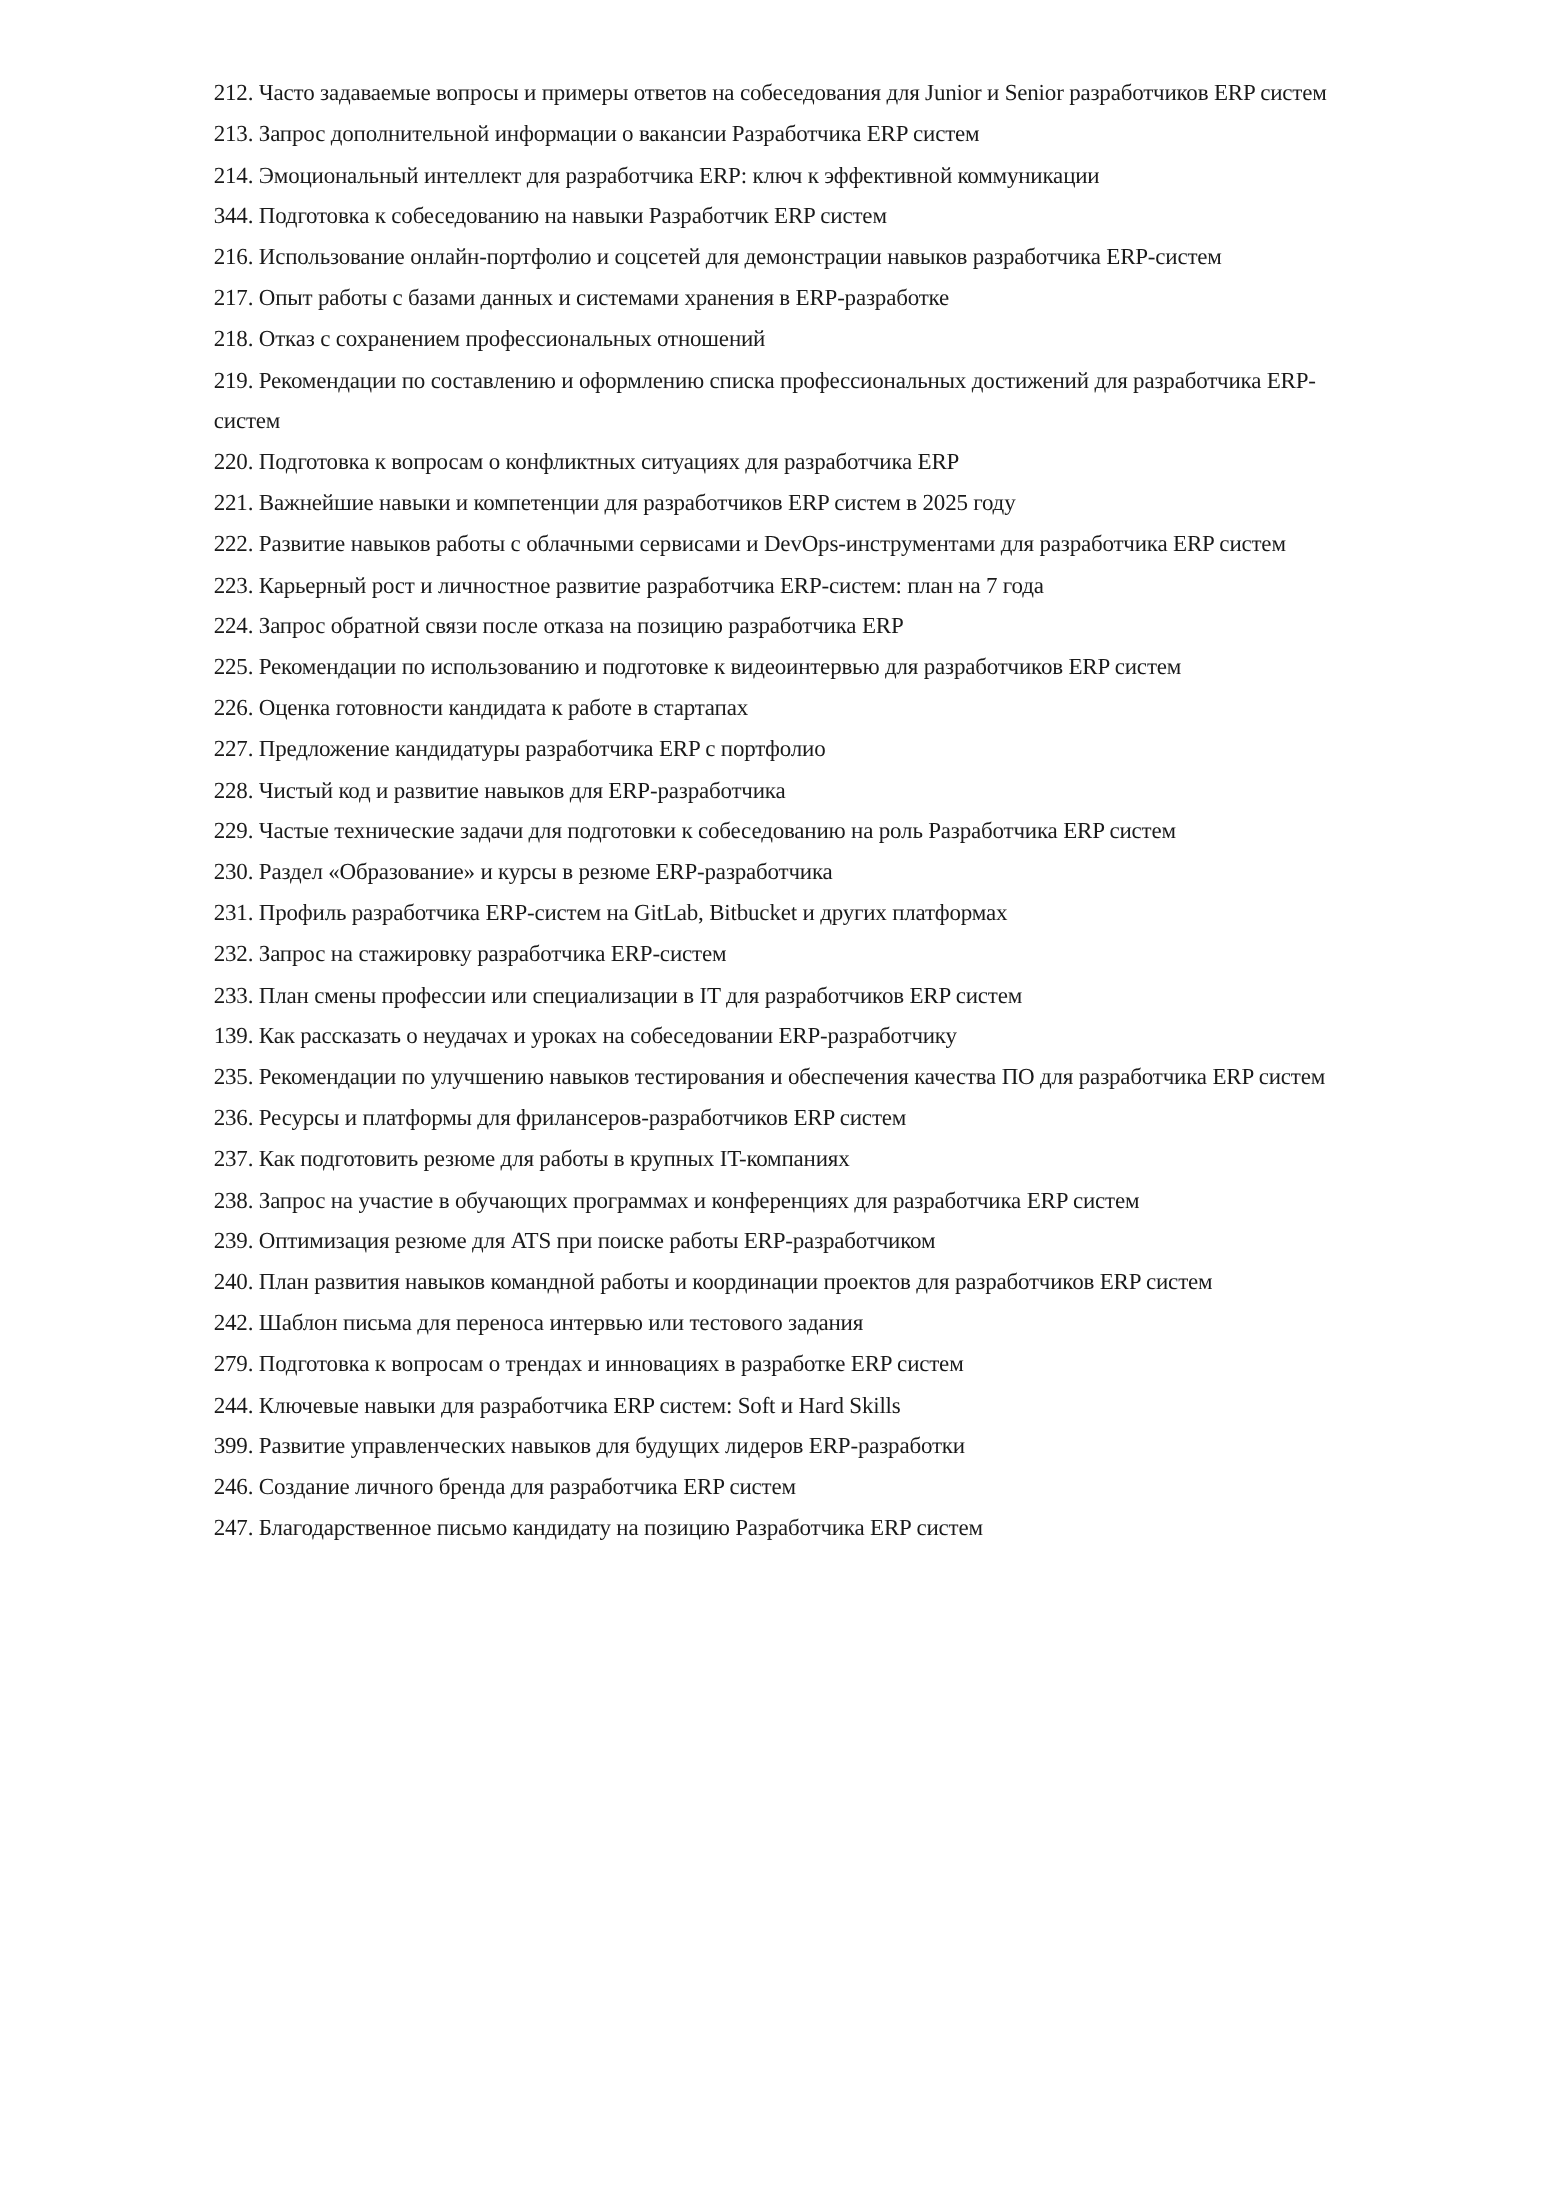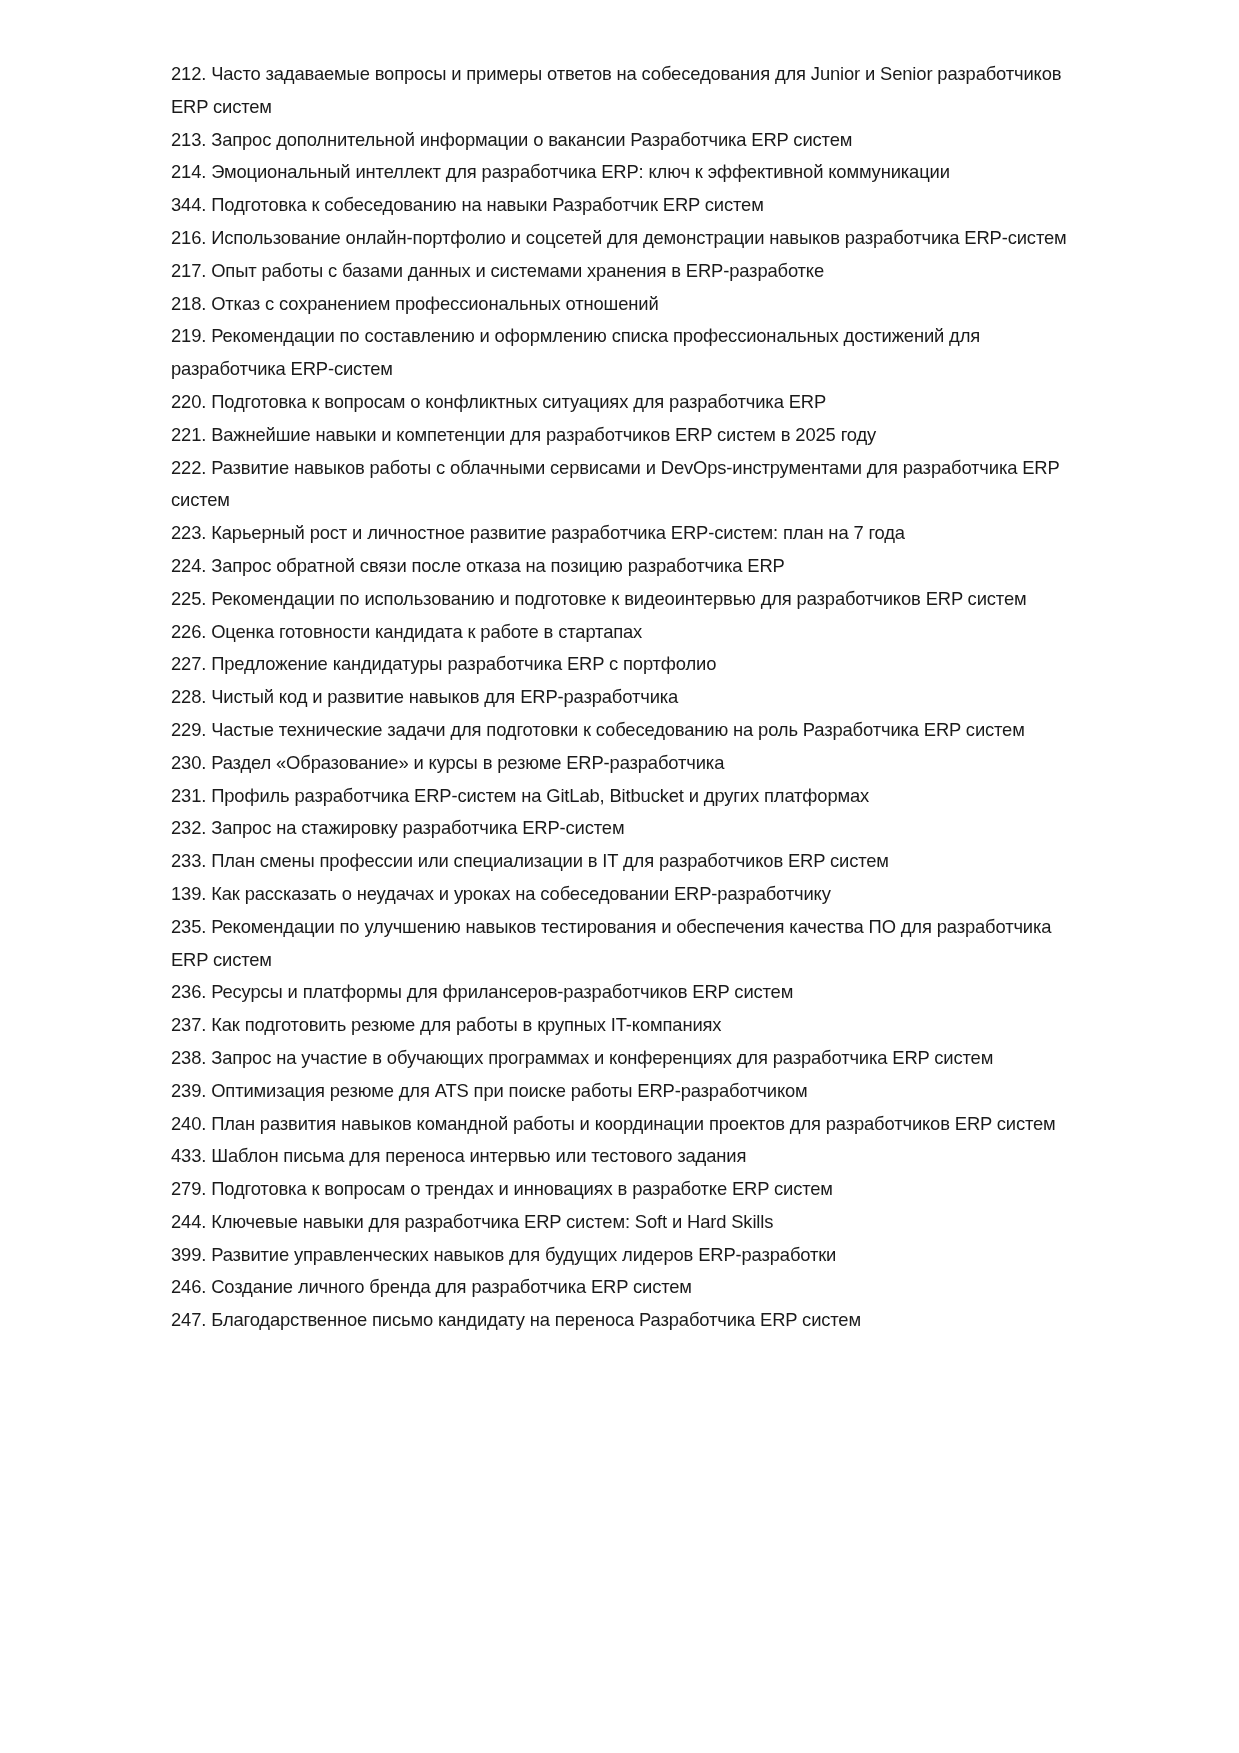--- a/index.html
+++ b/index.html
@@ -11,21 +11,21 @@
     width: 1239px;
     height: 1753px;
     position: relative;
     overflow: hidden;
   }
   .page {
     position: absolute;
     left: 171px;
     top: 58px;
     width: 900px;
-    font-family: Liberation Sans, sans-serif;
+    font-family: Liberation Serif, serif;
     font-size: 18.4px;
     line-height: 32.8px;
     color: #1a1a1a;
     letter-spacing: -0.15px;
   }
   .item {
     margin: 0;
     padding: 0;
   }
 </style>
@@ -56,20 +56,20 @@
       <p class="item"><span>231.</span> <span>Профиль разработчика ERP-систем на GitLab, Bitbucket и других платформах</span></p>
       <p class="item"><span>232.</span> <span>Запрос на стажировку разработчика ERP-систем</span></p>
       <p class="item"><span>233.</span> <span>План смены профессии или специализации в IT для разработчиков ERP систем</span></p>
       <p class="item"><span>139.</span> <span>Как рассказать о неудачах и уроках на собеседовании ERP-разработчику</span></p>
       <p class="item"><span>235.</span> <span>Рекомендации по улучшению навыков тестирования и обеспечения качества ПО для разработчика ERP систем</span></p>
       <p class="item"><span>236.</span> <span>Ресурсы и платформы для фрилансеров-разработчиков ERP систем</span></p>
       <p class="item"><span>237.</span> <span>Как подготовить резюме для работы в крупных IT-компаниях</span></p>
       <p class="item"><span>238.</span> <span>Запрос на участие в обучающих программах и конференциях для разработчика ERP систем</span></p>
       <p class="item"><span>239.</span> <span>Оптимизация резюме для ATS при поиске работы ERP-разработчиком</span></p>
       <p class="item"><span>240.</span> <span>План развития навыков командной работы и координации проектов для разработчиков ERP систем</span></p>
-      <p class="item"><span>433.</span> <span>Шаблон письма для переноса интервью или тестового задания</span></p>
+      <p class="item"><span>242.</span> <span>Шаблон письма для переноса интервью или тестового задания</span></p>
       <p class="item"><span>279.</span> <span>Подготовка к вопросам о трендах и инновациях в разработке ERP систем</span></p>
       <p class="item"><span>244.</span> <span>Ключевые навыки для разработчика ERP систем: Soft и Hard Skills</span></p>
       <p class="item"><span>399.</span> <span>Развитие управленческих навыков для будущих лидеров ERP-разработки</span></p>
       <p class="item"><span>246.</span> <span>Создание личного бренда для разработчика ERP систем</span></p>
-      <p class="item"><span>247.</span> <span>Благодарственное письмо кандидату на переноса Разработчика ERP систем</span></p>
+      <p class="item"><span>247.</span> <span>Благодарственное письмо кандидату на позицию Разработчика ERP систем</span></p>
     </div>
 </div>
 
 </body></html>

